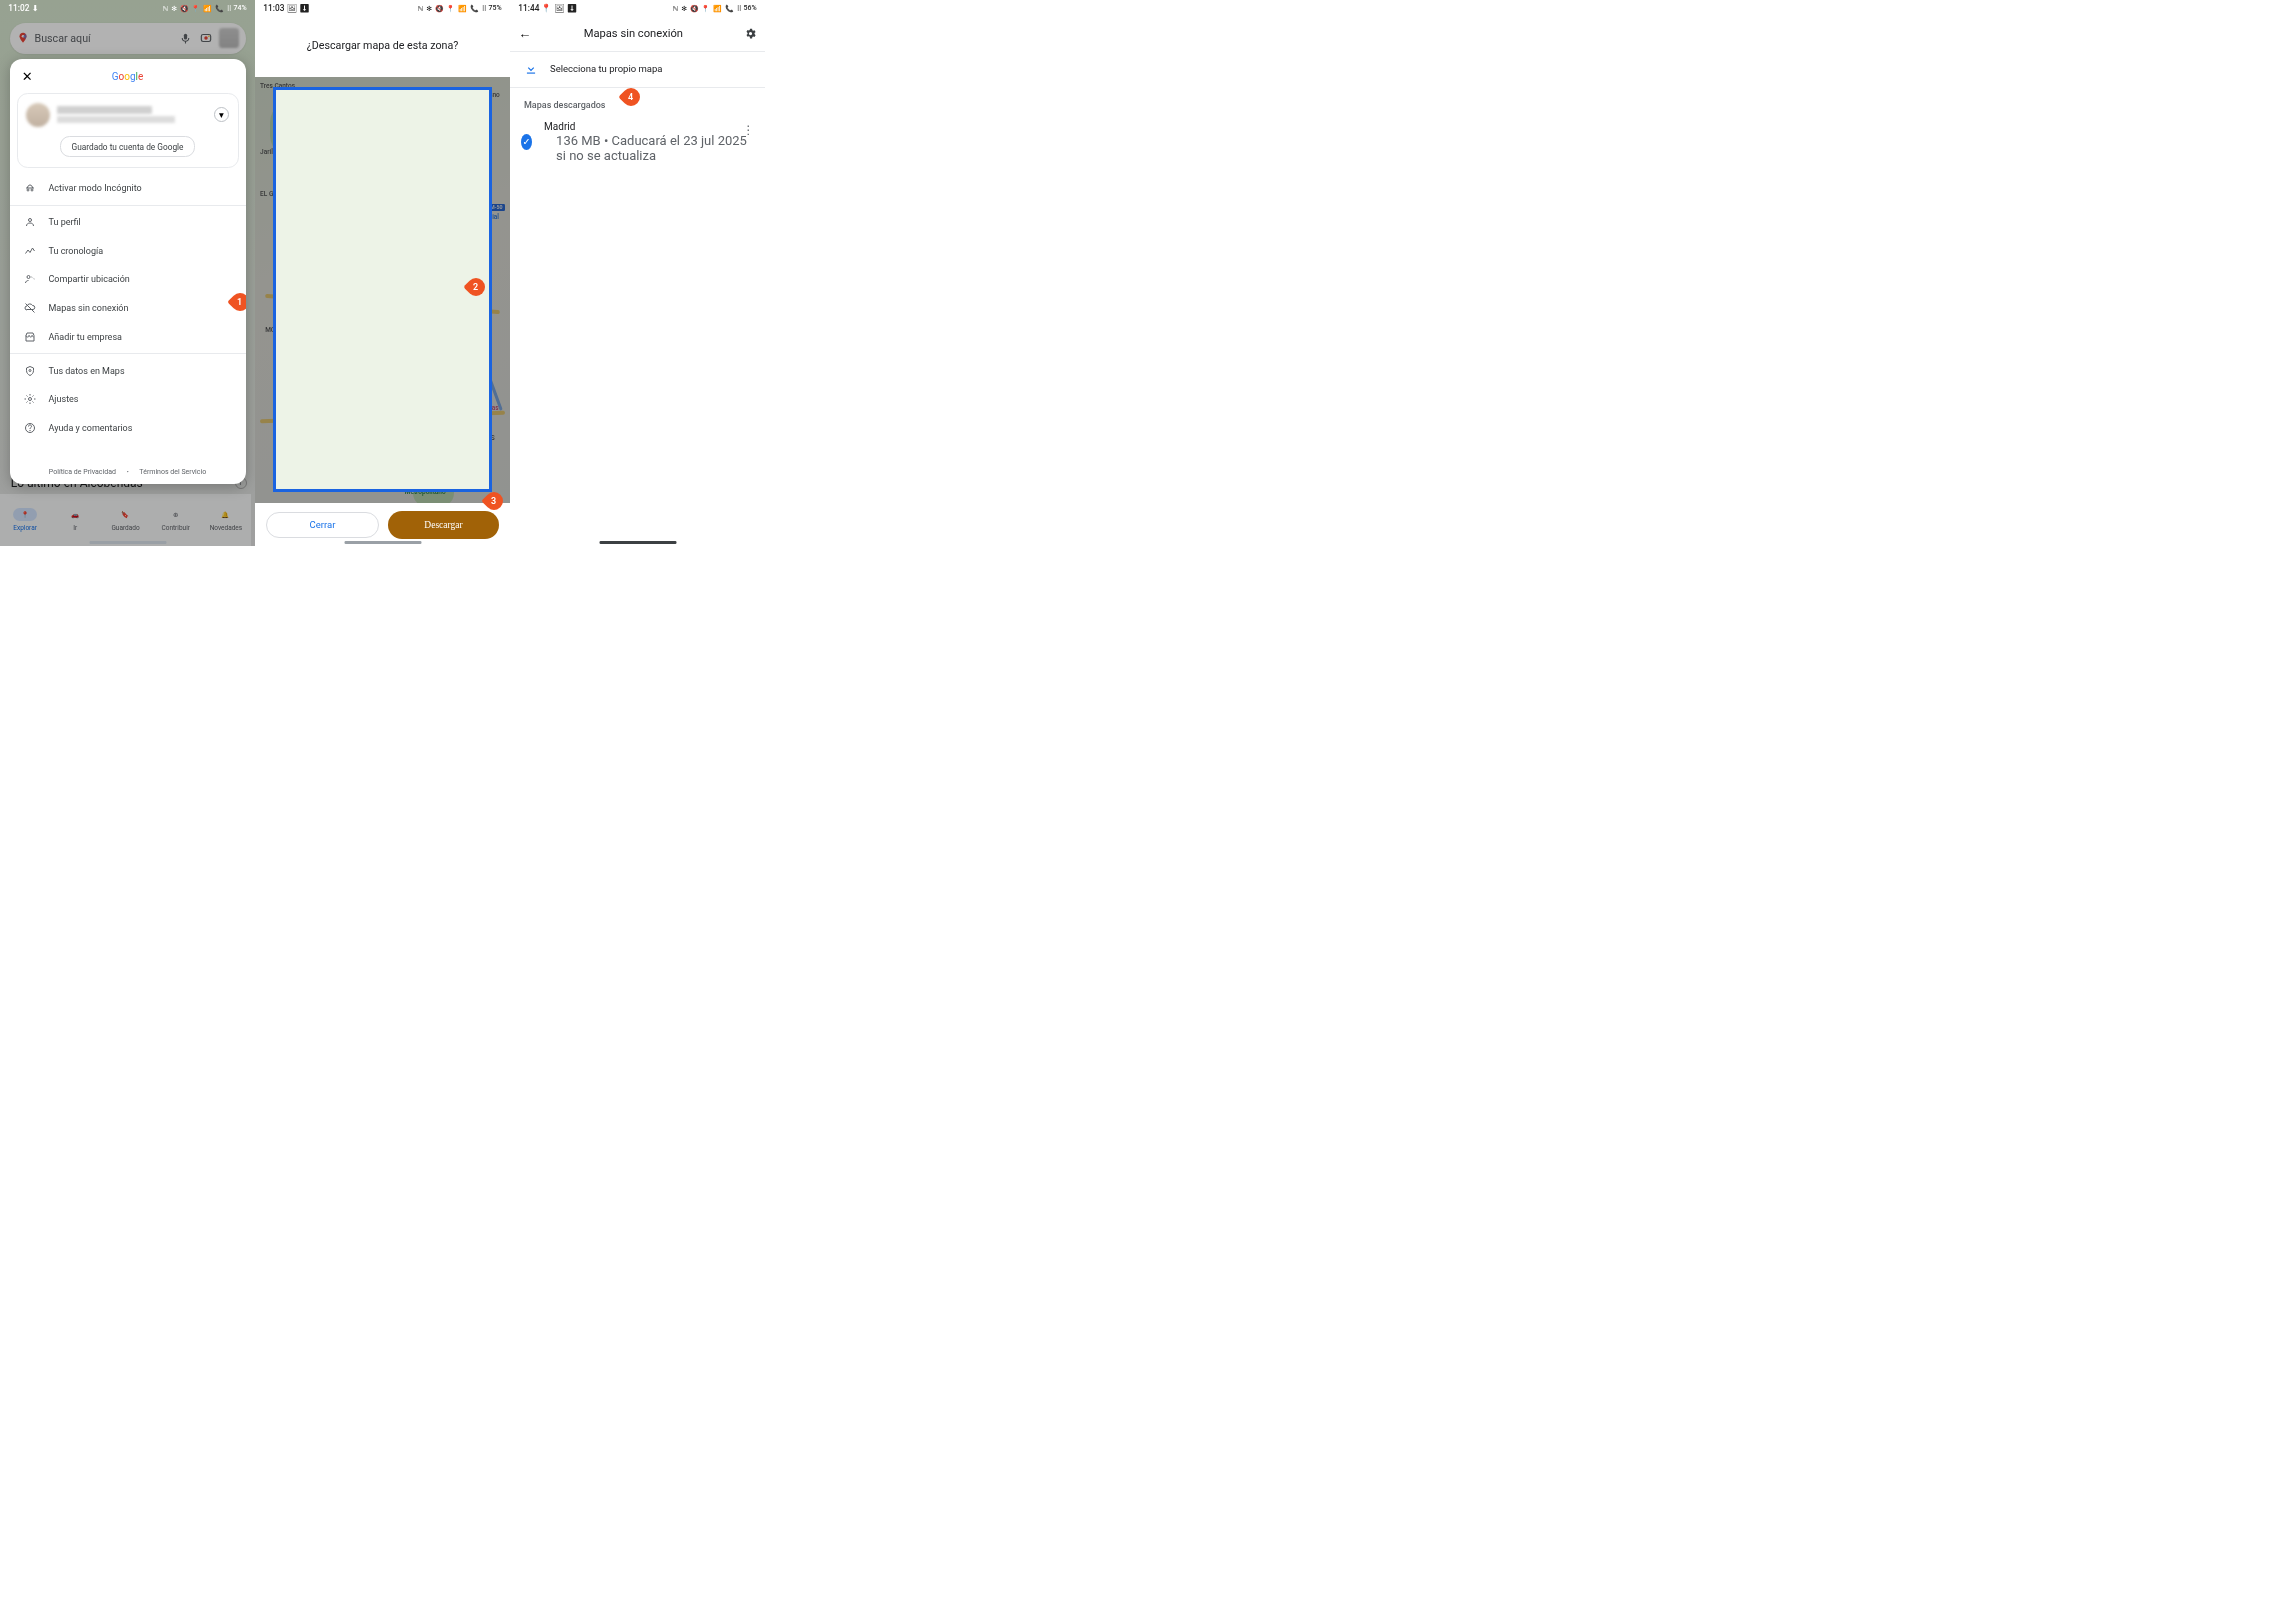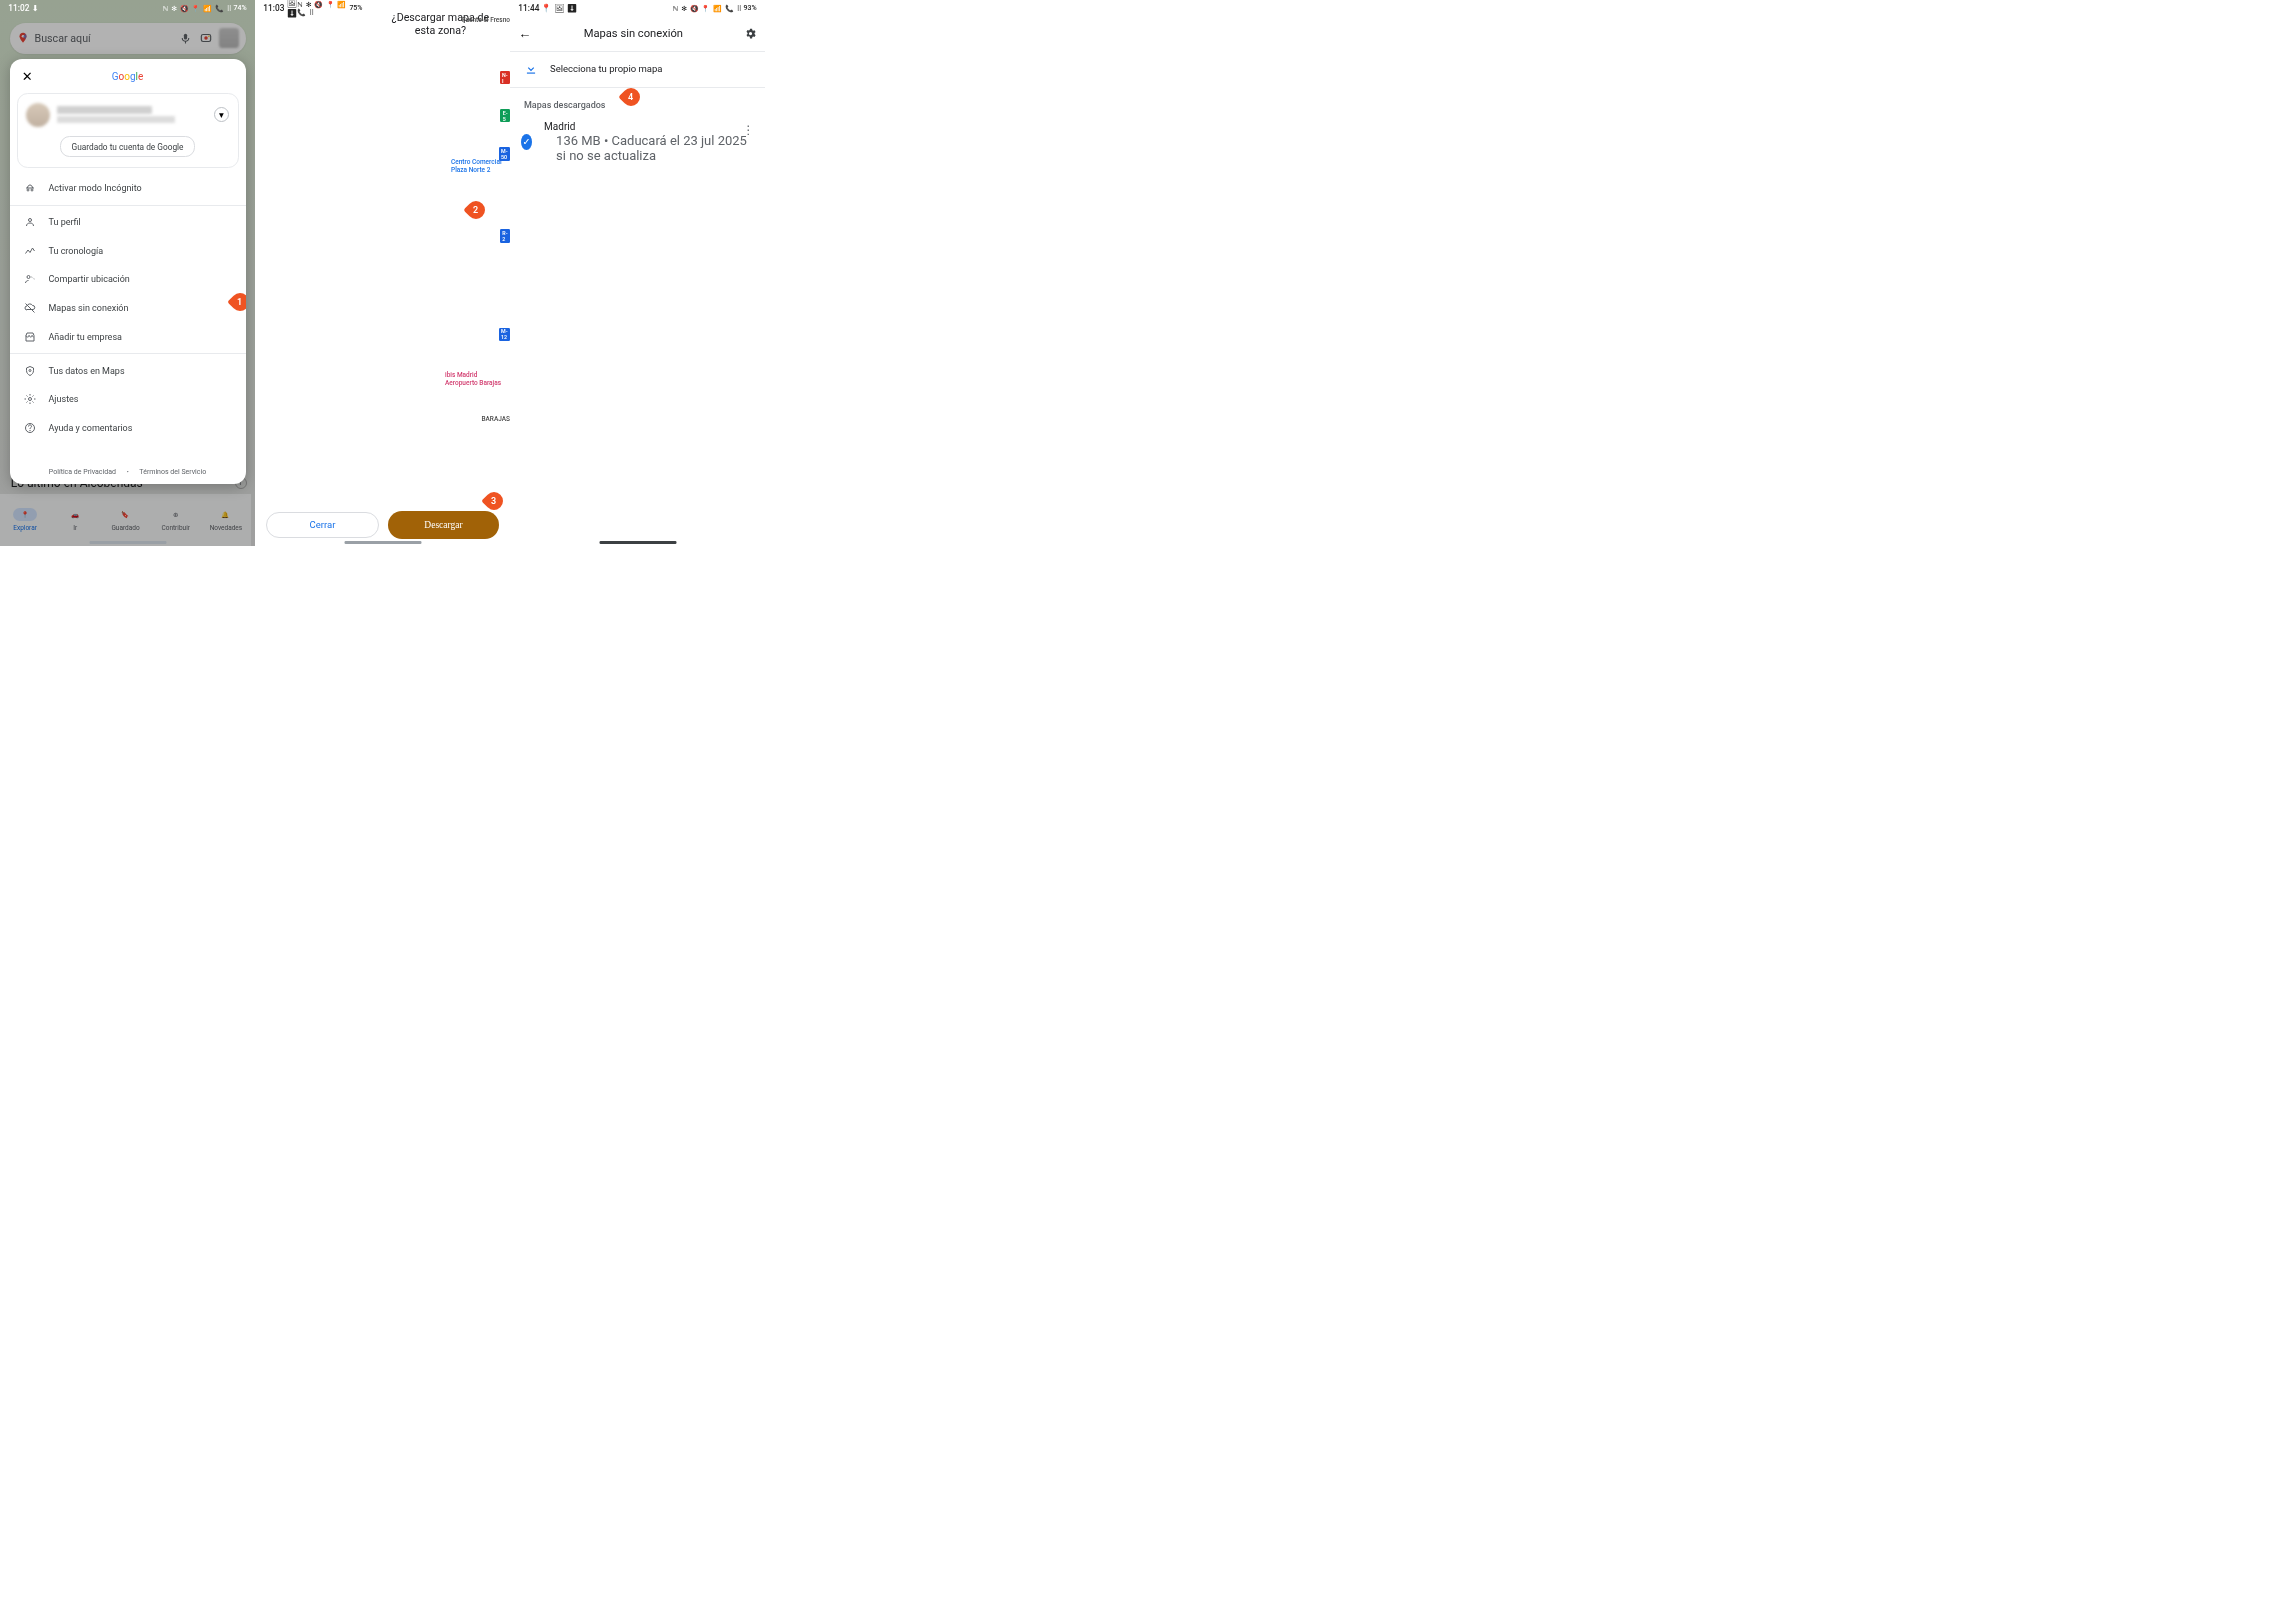--- a/index.html
+++ b/index.html
@@ -62,21 +62,21 @@
   .place.big { font-size:9.5px; color:#555; }
   .place.blue { color:#1a73e8; }
   .place.pink { color:#d23c6f; }
   .place.green { color:#188038; }
   .tag { position:absolute; background:#f9ab00; color:#fff; font-size:5.3px; padding:0.6px 2.4px; border-radius:1.2px; font-weight:600;}
   .tag.blue{background:#1a63e0}.tag.green{background:#0f9d58}.tag.red{background:#d93025}
   .s2-note { position:absolute; left:0; right:0; bottom:33px; text-align:center; color:#fff; font-size:9px; }
   .s2-btns { position:absolute; left:0; right:0; bottom:0; top:auto; height:43px; background:#fff; display:flex; align-items:center; justify-content:center; gap:8.3px; padding: 0 10.7px; }
   .btn-outline { flex:1; border:0.6px solid #dadce0; background:#fff; color:#1a73e8; border-radius:14px; height:26px; font-size:9.5px; cursor:pointer; }
   .btn-fill { flex:1; border:none; background:#a16207; color:#fff; border-radius:14px; height:28px; font-size:9.5px; cursor:pointer;font-family:Liberation Serif, serif; }
-  .s2col { display:flex; flex-direction:row; height:100%; }
+  .s2col { display:flex; flex-direction:column; height:100%;gap:12px; }
   
   .s3-header { display:flex; align-items:center; height:34px; padding:0 8.3px; }
   .s3-back { width:16.6px; font-size:13px; cursor:pointer; }
   .s3-title { flex:1; text-align:center; font-size:11.2px; color:#202124; margin-left:-8.3px; }
   .s3-gear { width:16.6px; font-size:12px; cursor:pointer; display:flex; justify-content:flex-end; }
   .s3-row { display:flex; align-items:center; gap:13px; padding:10.7px 14px; font-size:9.5px; color:#202124; cursor:pointer; }
   .s3-row .dl-icon { color:#1a73e8; font-size:13px; width:13px; }
   .s3-div { height:0.6px; background:#e8eaed; }
   .s3-section { padding:13px 14px 4.7px; font-size:9px; color:#5f6368; font-weight:500; }
   .s3-map-row { display:flex; align-items:center; gap:12px; padding:6px 10.7px; position:relative; }
@@ -368,21 +368,21 @@
 </div>
 
 <div class="phone">
   <div class="statusbar">
     <div class="left">
         <span>11:44</span> 
         <span>📍 🖼 ⬇</span>
       </div>
     <div class="right">
         <span class="glyphs">ℕ ✻ 🔇 📍 📶 📞 ⠿</span> 
-        <span>93%</span>
+        <span>56%</span>
       </div>
   </div>
 
   <div class="s3-header">
     <div class="s3-back">←</div>
     <div class="s3-title">Mapas sin conexión</div>
     <div class="s3-gear">
         <svg width="13" height="13" viewBox="0 0 24 24" fill="#3c4043">
           <path d="M19.4 13a7 7 0 000-2l2-1.6-2-3.4-2.4 1a7 7 0 00-1.7-1L15 3h-4l-.3 2.5a7 7 0 00-1.7 1l-2.4-1-2 3.4L6.6 11a7 7 0 000 2l-2 1.6 2 3.4 2.4-1a7 7 0 001.7 1L11 21h4l.3-2.5a7 7 0 001.7-1l2.4 1 2-3.4zM12 15a3 3 0 110-6 3 3 0 010 6z"></path>
         </svg>

